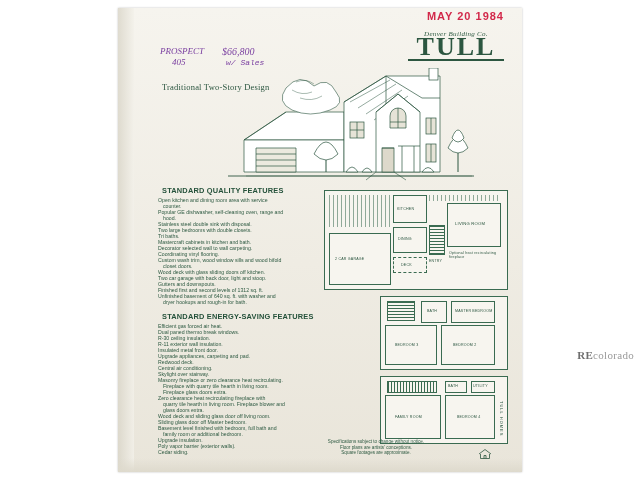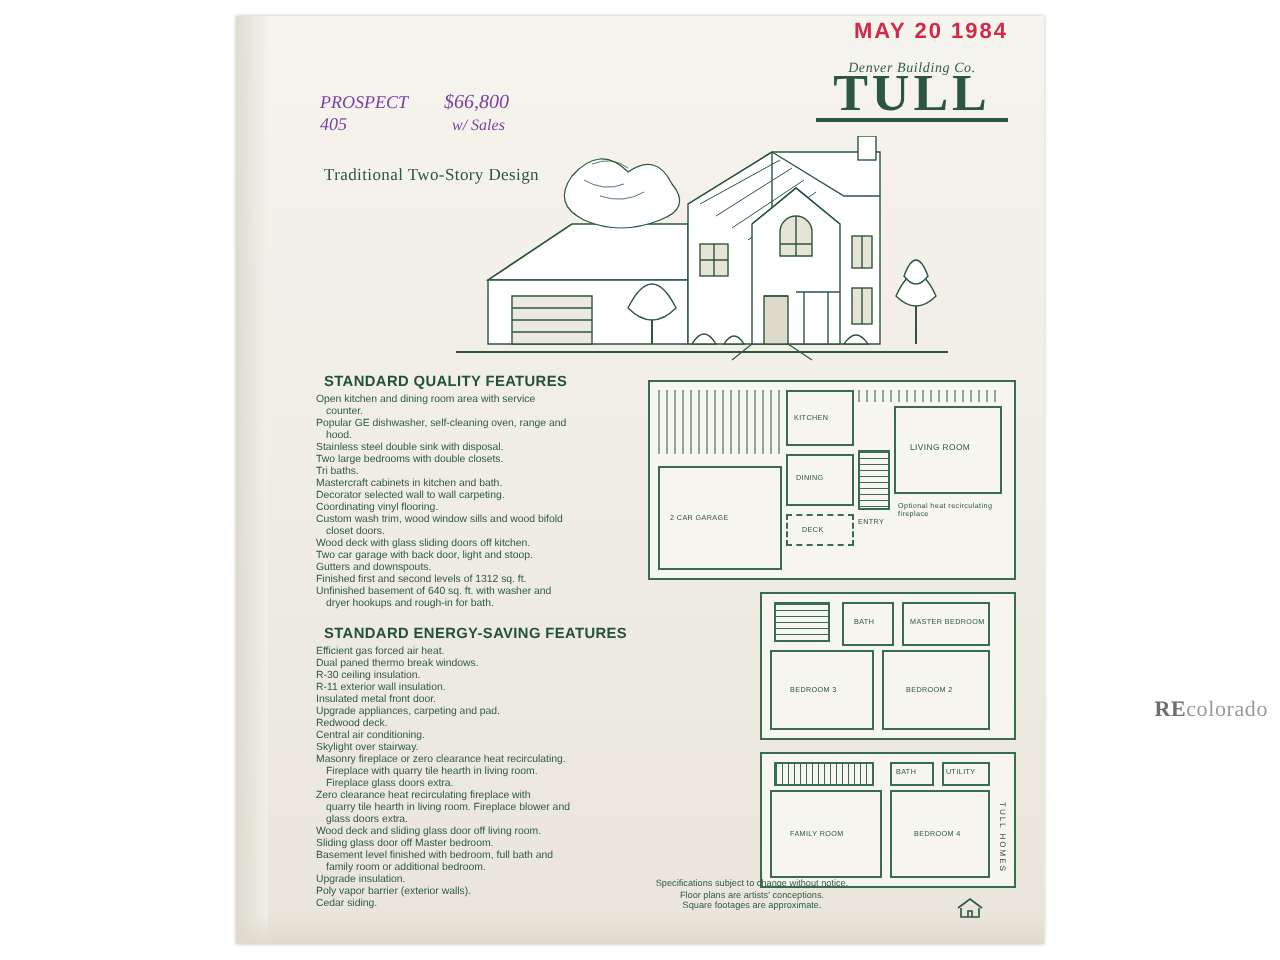--- a/index.html
+++ b/index.html
@@ -98,36 +98,37 @@
     position: absolute;
     left: 42px;
     top: 38px;
     color: #7a3fa0;
     font-family: "Liberation Serif", serif;
     font-style: italic;
     font-size: 9px;
     line-height: 11px;
   }
   .handwriting .hw-line2 {
+    margin-left: 12px;
   }
   .hw-price {
     position: absolute;
     left: 104px;
     top: 38px;
     color: #7a3fa0;
     font-family: "Liberation Serif", serif;
     font-style: italic;
     font-size: 10px;
   }
   .hw-price2 {
     position: absolute;
     left: 108px;
     top: 50px;
     color: #7a3fa0;
-    font-family: Liberation Serif, serif;
+    font-family: Liberation Mono, monospace;
     font-style: italic;
     font-size: 8px;
   }
 
   .model-title {
     position: absolute;
     left: 44px;
     top: 74px;
     color: #2c5640;
     font-family: "Liberation Serif", serif;

